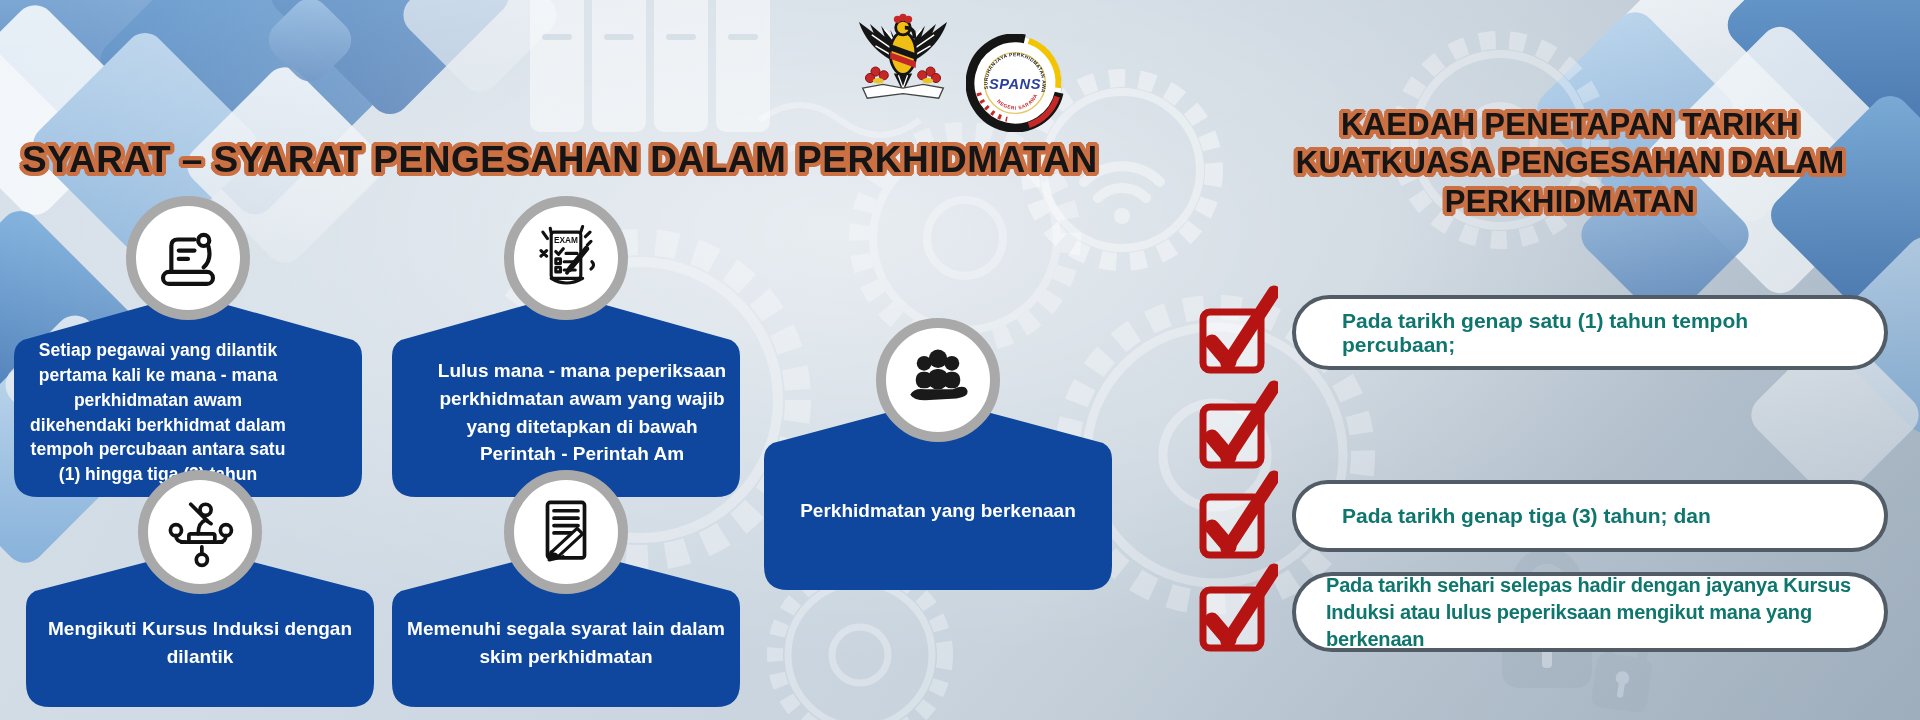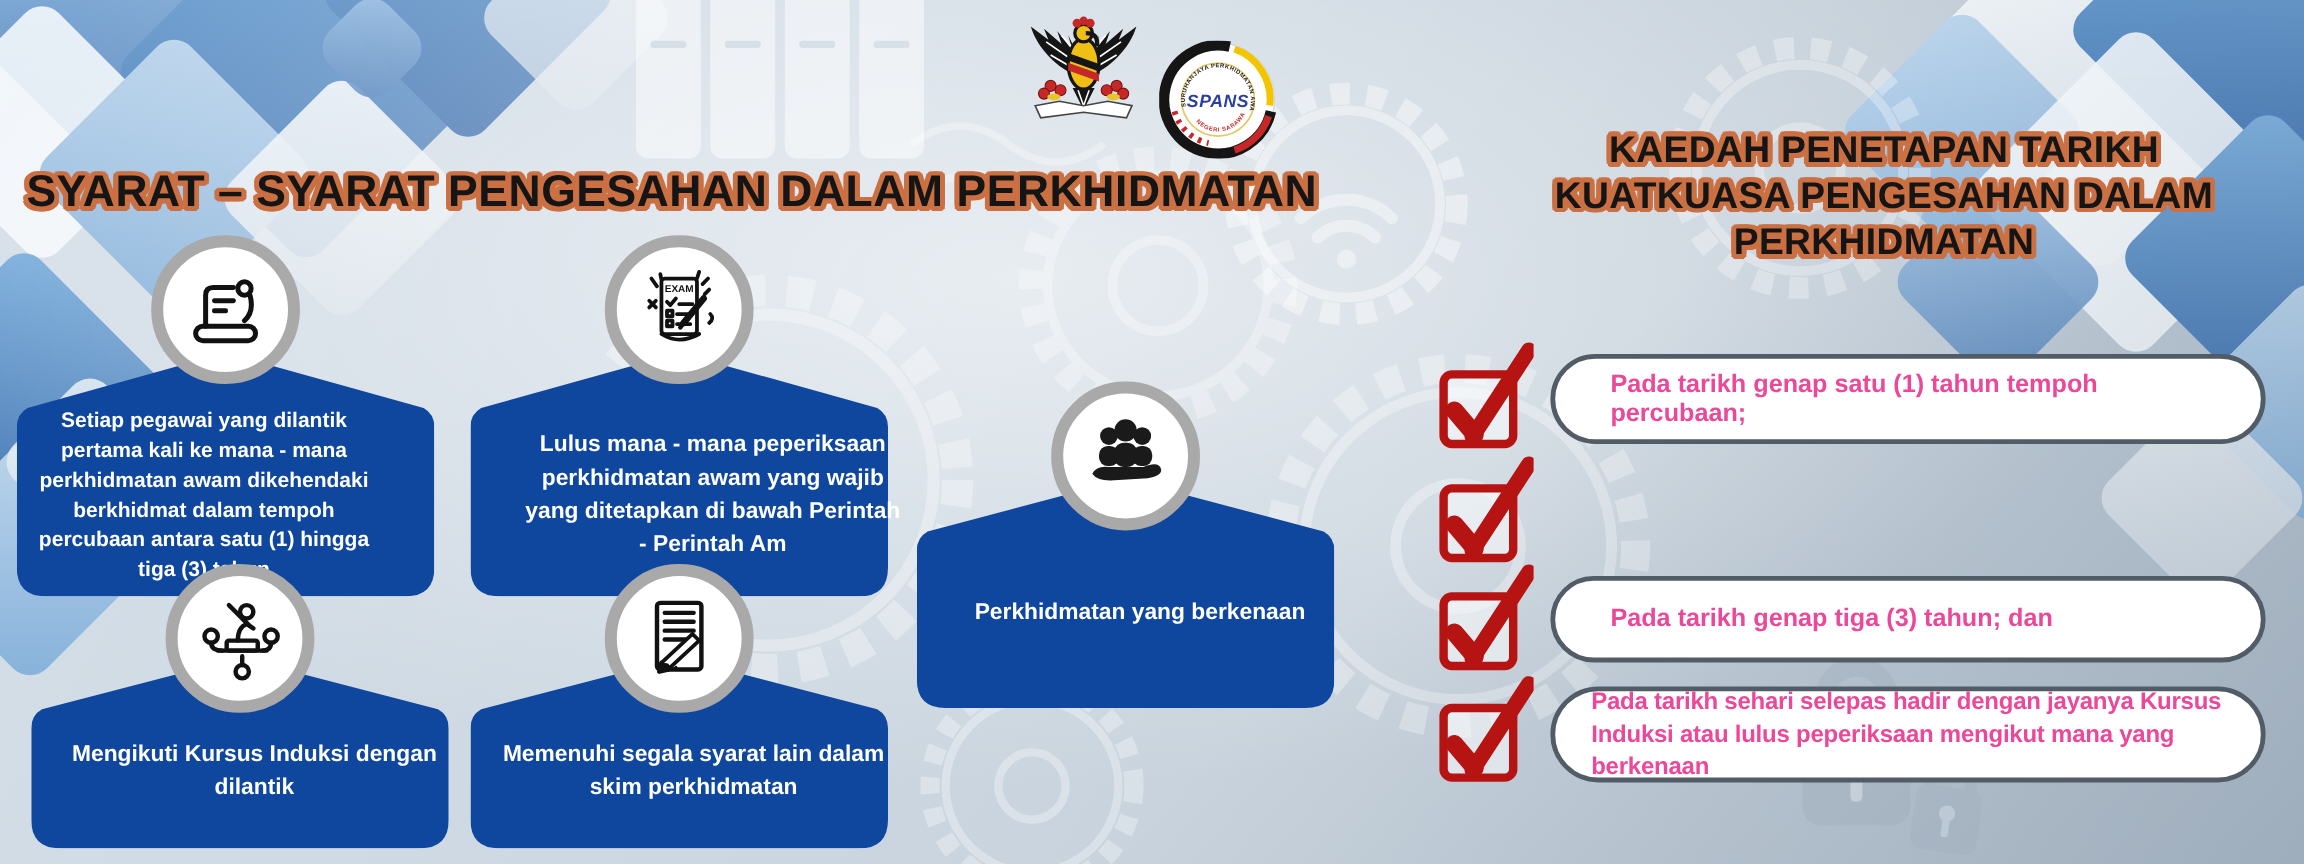--- a/index.html
+++ b/index.html
@@ -35,21 +35,21 @@
     position:absolute;z-index:6;color:#151515;font-weight:bold;text-align:center;
     text-shadow:
       -4px 0 #cb7043,4px 0 #cb7043,0 -4px #cb7043,0 4px #cb7043,
       -3px -3px #cb7043,3px -3px #cb7043,-3px 3px #cb7043,3px 3px #cb7043,
       -4px 2px #cb7043,4px 2px #cb7043,-4px -2px #cb7043,4px -2px #cb7043,
       -2px 4px #cb7043,2px 4px #cb7043,-2px -4px #cb7043,2px -4px #cb7043;
   }
   .title-left{left:22px;top:139px;width:1010px;font-size:37px;white-space:nowrap;letter-spacing:.5px;}
   .title-right{left:1245px;top:106px;width:650px;font-size:31px;line-height:1.24;letter-spacing:.3px;}
   
-  .card{position:absolute;z-index:5;padding-left:24px;}
+  .card{position:absolute;z-index:5;}
   .card-bg{position:absolute;left:0;top:0;width:348px;background:#0f479f;}
   .card.c-tall  .card-bg{height:207px;clip-path:path("M0 183 L0 66 Q0 55 9 50 L163 7 Q174 4 185 7 L339 50 Q348 55 348 66 L348 183 Q348 207 324 207 L24 207 Q0 207 0 183 Z");}
   .card.c-short .card-bg{height:162px;clip-path:path("M0 138 L0 62 Q0 51 9 46 L163 6 Q174 3 185 6 L339 46 Q348 51 348 62 L348 138 Q348 162 324 162 L24 162 Q0 162 0 138 Z");}
   .card.c-mid   .card-bg{height:195px;clip-path:path("M0 171 L0 64 Q0 53 9 48 L163 7 Q174 4 185 7 L339 48 Q348 53 348 64 L348 171 Q348 195 324 195 L24 195 Q0 195 0 171 Z");}
   .card-circle{
     position:absolute;left:112px;width:104px;height:104px;border-radius:50%;
     background:#fff;border:10px solid #a9a9a9;display:flex;align-items:center;justify-content:center;
   }
   .card-text{
     position:absolute;left:12px;right:12px;bottom:10px;display:flex;align-items:center;justify-content:center;
@@ -57,21 +57,21 @@
   }
   .c1 .card-text{top:48px;font-size:17.5px;line-height:1.42;}
   .c2 .card-text{top:48px;margin-left:32px;}
   .c-short .card-text{top:44px;}
   .c-mid .card-text{top:46px;}
   
   .chk{position:absolute;width:80px;height:94px;z-index:5;}
   .pill{
     position:absolute;left:1292px;width:596px;box-sizing:border-box;z-index:5;
     background:#ffffff;border:4px solid #515c66;border-radius:42px;
-    display:flex;align-items:center;color:#ec4899;font-weight:bold;font-size:21px;
+    display:flex;align-items:center;color:#0f766e;font-weight:bold;font-size:21px;
     padding-left:46px;padding-right:18px;
   }
   .pill.two-line{font-size:20px;line-height:1.35;padding-left:30px;letter-spacing:-0.2px;}
 </style>
 </head>
 <body>
 
 <div class="canvas">
 
   <div>

